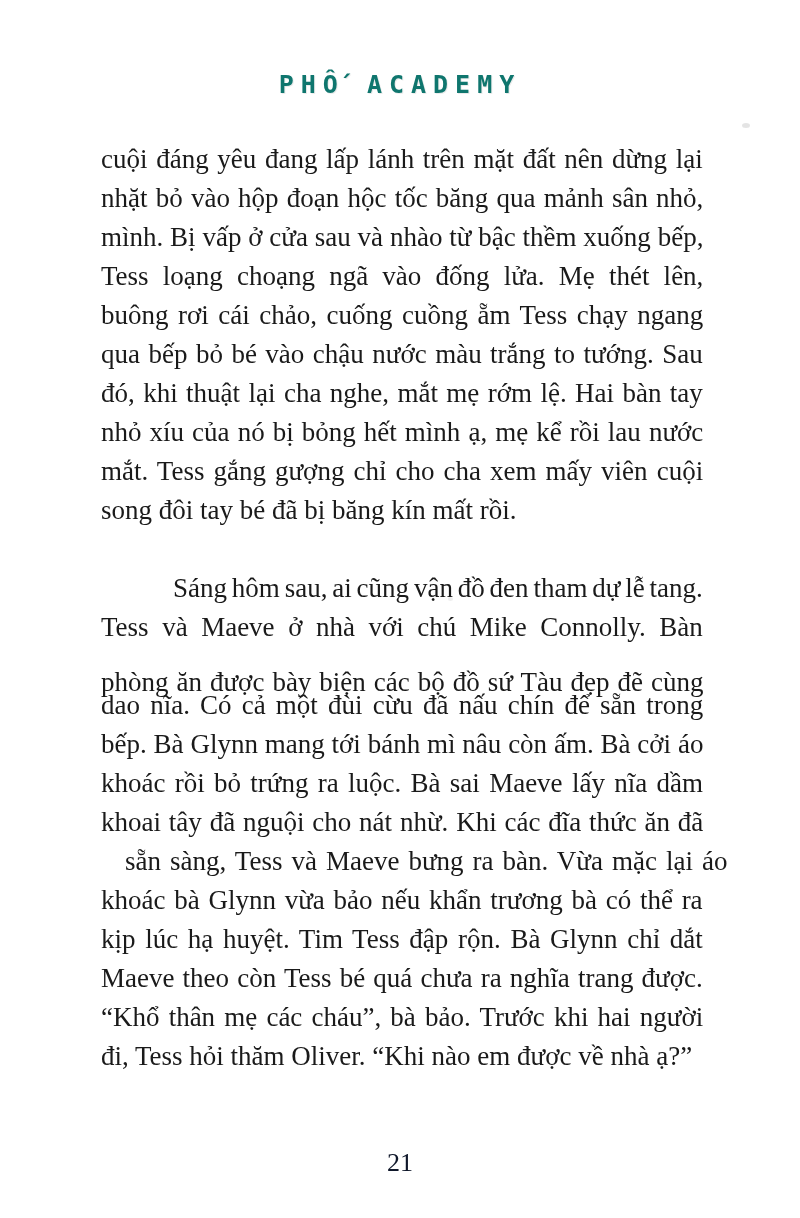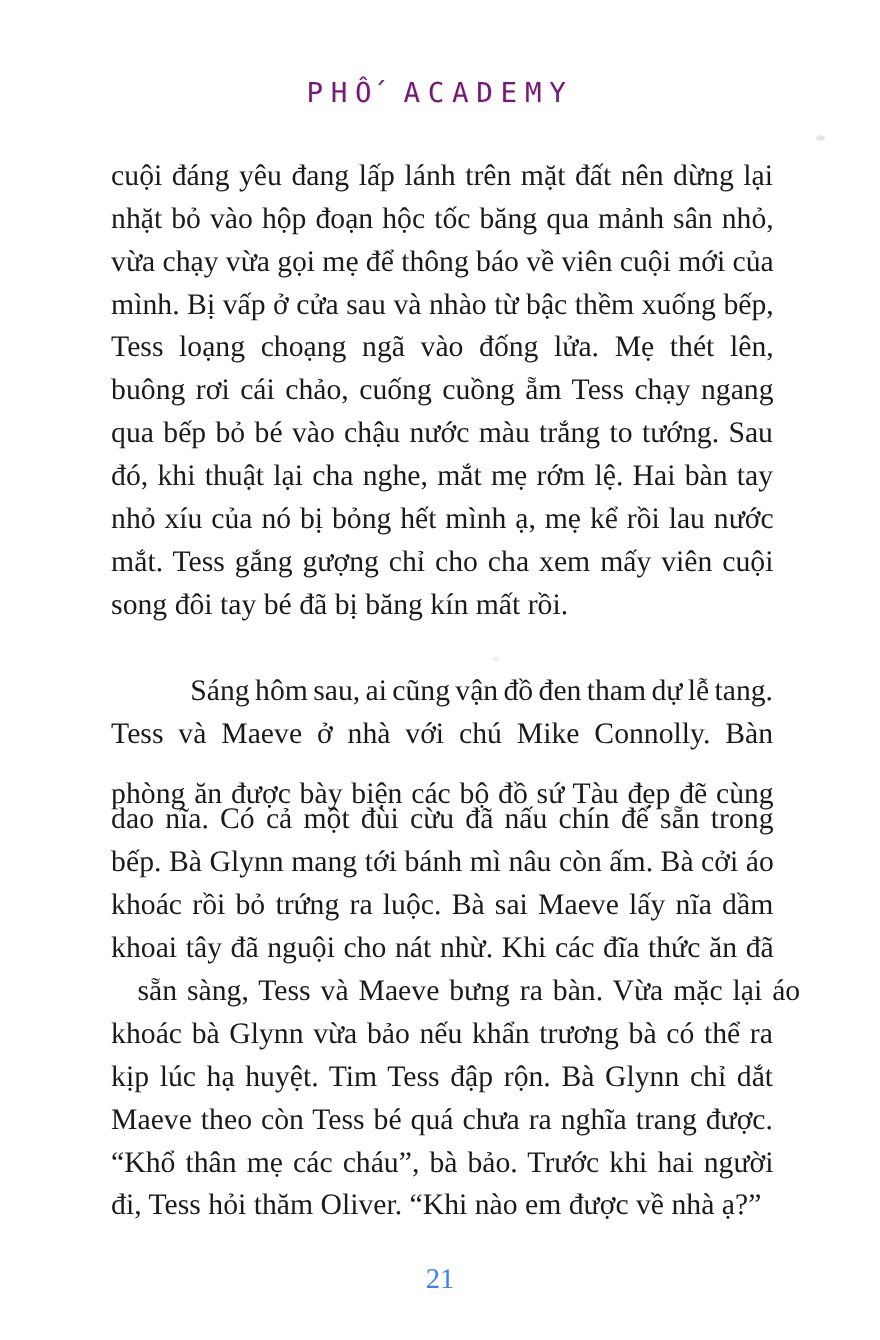--- a/index.html
+++ b/index.html
@@ -14,24 +14,24 @@
   }
   .page { position: absolute; inset: 0; }
 
   .running-header {
     position: absolute;
     top: 70px;
     left: 0;
     width: 100%;
     text-align: center;
     font-family: "DejaVu Sans Mono", monospace;
-    font-weight: 400;
+    font-weight: 700;
     font-size: 25px;
     letter-spacing: 7px;
-    color: #701a75;
+    color: #0f766e;
     text-shadow: 1px 1px 0 #9a9a9a33;
   }
 
   .body-text {
     position: absolute;
     top: 140px;
     left: 101px;
     width: 602px;
   }
 
@@ -50,21 +50,21 @@
   .first-indent { text-indent: 36px; }
   .para-spacer { height: 39px; }
 
   .page-number {
     position: absolute;
     top: 1148px;
     left: 0;
     width: 100%;
     text-align: center;
     font-size: 26px;
-    color: #3b82f6;
+    color: #0f172a;
   }
 
   .speck {
     position: absolute;
     background: #d9d9d9;
     border-radius: 50%;
     opacity: 0.7;
   }
   .speck-1 { left: 742px; top: 123px; width: 8px; height: 5px; }
   .speck-2 { left: 448px; top: 597px; width: 5px; height: 4px; opacity: 0.45; }
@@ -77,21 +77,20 @@
   <div class="running-header">PHỐ ACADEMY</div>
 
   <div class="speck speck-1"></div>
   <div class="speck speck-2"></div>
 
   <div class="body-text">
 
     <div>
       <div class="line"><span class="t" style="word-spacing: 1.90909px;">cuội đáng yêu đang lấp lánh trên mặt đất nên dừng lại</span></div>
       <div class="line"><span class="t" style="word-spacing: 1.45455px;">nhặt bỏ vào hộp đoạn hộc tốc băng qua mảnh sân nhỏ,</span></div>
-      <div class="line"><span class="t" style="word-spacing: -0.166667px;">vừa chạy vừa gọi mẹ để thông báo về viên cuội mới của</span></div>
       <div class="line"><span class="t" style="word-spacing: 0.0833333px;">mình. Bị vấp ở cửa sau và nhào từ bậc thềm xuống bếp,</span></div>
       <div class="line"><span class="t" style="word-spacing: 7.44444px;">Tess loạng choạng ngã vào đống lửa. Mẹ thét lên,</span></div>
       <div class="line"><span class="t" style="word-spacing: 2.77778px;">buông rơi cái chảo, cuống cuồng ẵm Tess chạy ngang</span></div>
       <div class="line"><span class="t" style="word-spacing: 1.72727px;">qua bếp bỏ bé vào chậu nước màu trắng to tướng. Sau</span></div>
       <div class="line"><span class="t" style="word-spacing: 1.66667px;">đó, khi thuật lại cha nghe, mắt mẹ rớm lệ. Hai bàn tay</span></div>
       <div class="line"><span class="t" style="word-spacing: 1.30769px;">nhỏ xíu của nó bị bỏng hết mình ạ, mẹ kể rồi lau nước</span></div>
       <div class="line"><span class="t" style="word-spacing: 2.3px; text-align: center;">mắt. Tess gắng gượng chỉ cho cha xem mấy viên cuội</span></div>
       <div class="line para-last"><span class="t">song đôi tay bé đã bị băng kín mất rồi.</span></div>
     </div>
 

